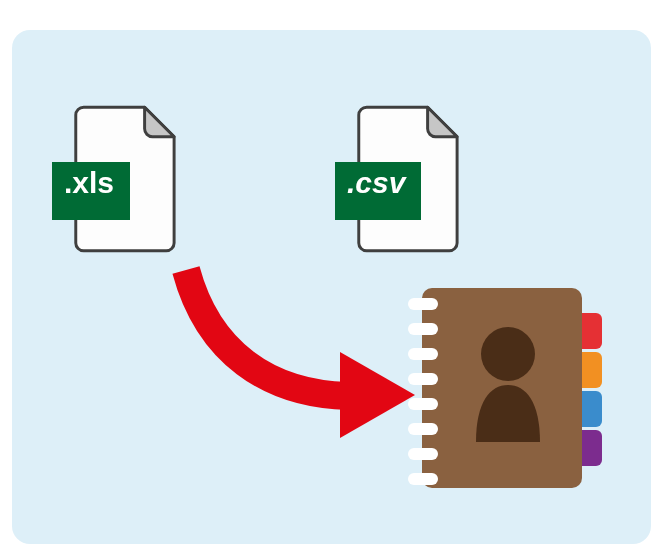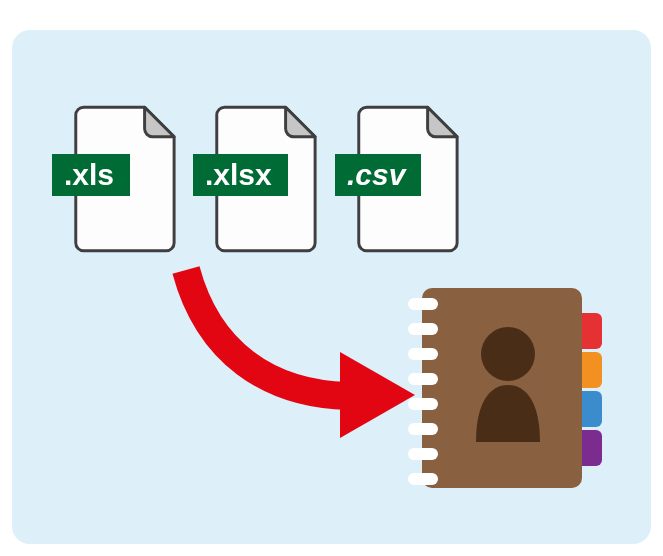--- a/index.html
+++ b/index.html
@@ -21,28 +21,28 @@
   }
 
   
   .doc { position: absolute; width: 118px; height: 158px; }
   .doc-1 { left: 62px;  top: 100px; }
   .doc-2 { left: 203px; top: 100px; }
   .doc-3 { left: 345px; top: 100px; font-style: italic; }
   .doc svg { position: absolute; inset: 0; width: 100%; height: 100%; }
   .badge {
     position: absolute;
-    left: -10px; top: 54px;
+    left: -10px; top: 62px;
     height: 42px;
     background: var(--badge, #006b35);
     color: var(--badge-text, #ffffff);
     font-weight: 700;
     font-size: 30px;
     line-height: 42px;
-    padding: 0 16px 0 12px;
+    padding: 0 16px 16px 12px;
     white-space: nowrap;
   }
 
   
   .arrow-layer {
     position: absolute; inset: 0;
     width: 663px; height: 556px;
     pointer-events: none;
   }
 
@@ -81,27 +81,20 @@
   <div class="panel"></div>
 
   <div class="doc doc-1">
     <svg viewBox="0 0 120 158" aria-hidden="true">
       <path d="M22 6 H84 L114 36 V144 A8 8 0 0 1 106 152 H22 A8 8 0 0 1 14 144 V14 A8 8 0 0 1 22 6 Z" fill="#fdfdfd" stroke="#3f3f3f" stroke-width="3" stroke-linejoin="round"></path>
       <path d="M84 6 L84 28 A8 8 0 0 0 92 36 L114 36 Z" fill="#c6c6c6" stroke="#3f3f3f" stroke-width="3" stroke-linejoin="round"></path>
     </svg>
     <span class="badge">.xls</span>
   </div>
 
-  <div class="doc doc-2">
-    <svg viewBox="0 0 120 158" aria-hidden="true">
-      <path d="M22 6 H84 L114 36 V144 A8 8 0 0 1 106 152 H22 A8 8 0 0 1 14 144 V14 A8 8 0 0 1 22 6 Z" fill="#fdfdfd" stroke="#3f3f3f" stroke-width="3" stroke-linejoin="round"></path>
-      <path d="M84 6 L84 28 A8 8 0 0 0 92 36 L114 36 Z" fill="#c6c6c6" stroke="#3f3f3f" stroke-width="3" stroke-linejoin="round"></path>
-    </svg>
-    <span class="badge">.xlsx</span>
-  </div>
 
   <div class="doc doc-3">
     <svg viewBox="0 0 120 158" aria-hidden="true">
       <path d="M22 6 H84 L114 36 V144 A8 8 0 0 1 106 152 H22 A8 8 0 0 1 14 144 V14 A8 8 0 0 1 22 6 Z" fill="#fdfdfd" stroke="#3f3f3f" stroke-width="3" stroke-linejoin="round"></path>
       <path d="M84 6 L84 28 A8 8 0 0 0 92 36 L114 36 Z" fill="#c6c6c6" stroke="#3f3f3f" stroke-width="3" stroke-linejoin="round"></path>
     </svg>
     <span class="badge">.csv</span>
   </div>
 
   <svg class="arrow-layer" viewBox="0 0 663 556" aria-hidden="true">

